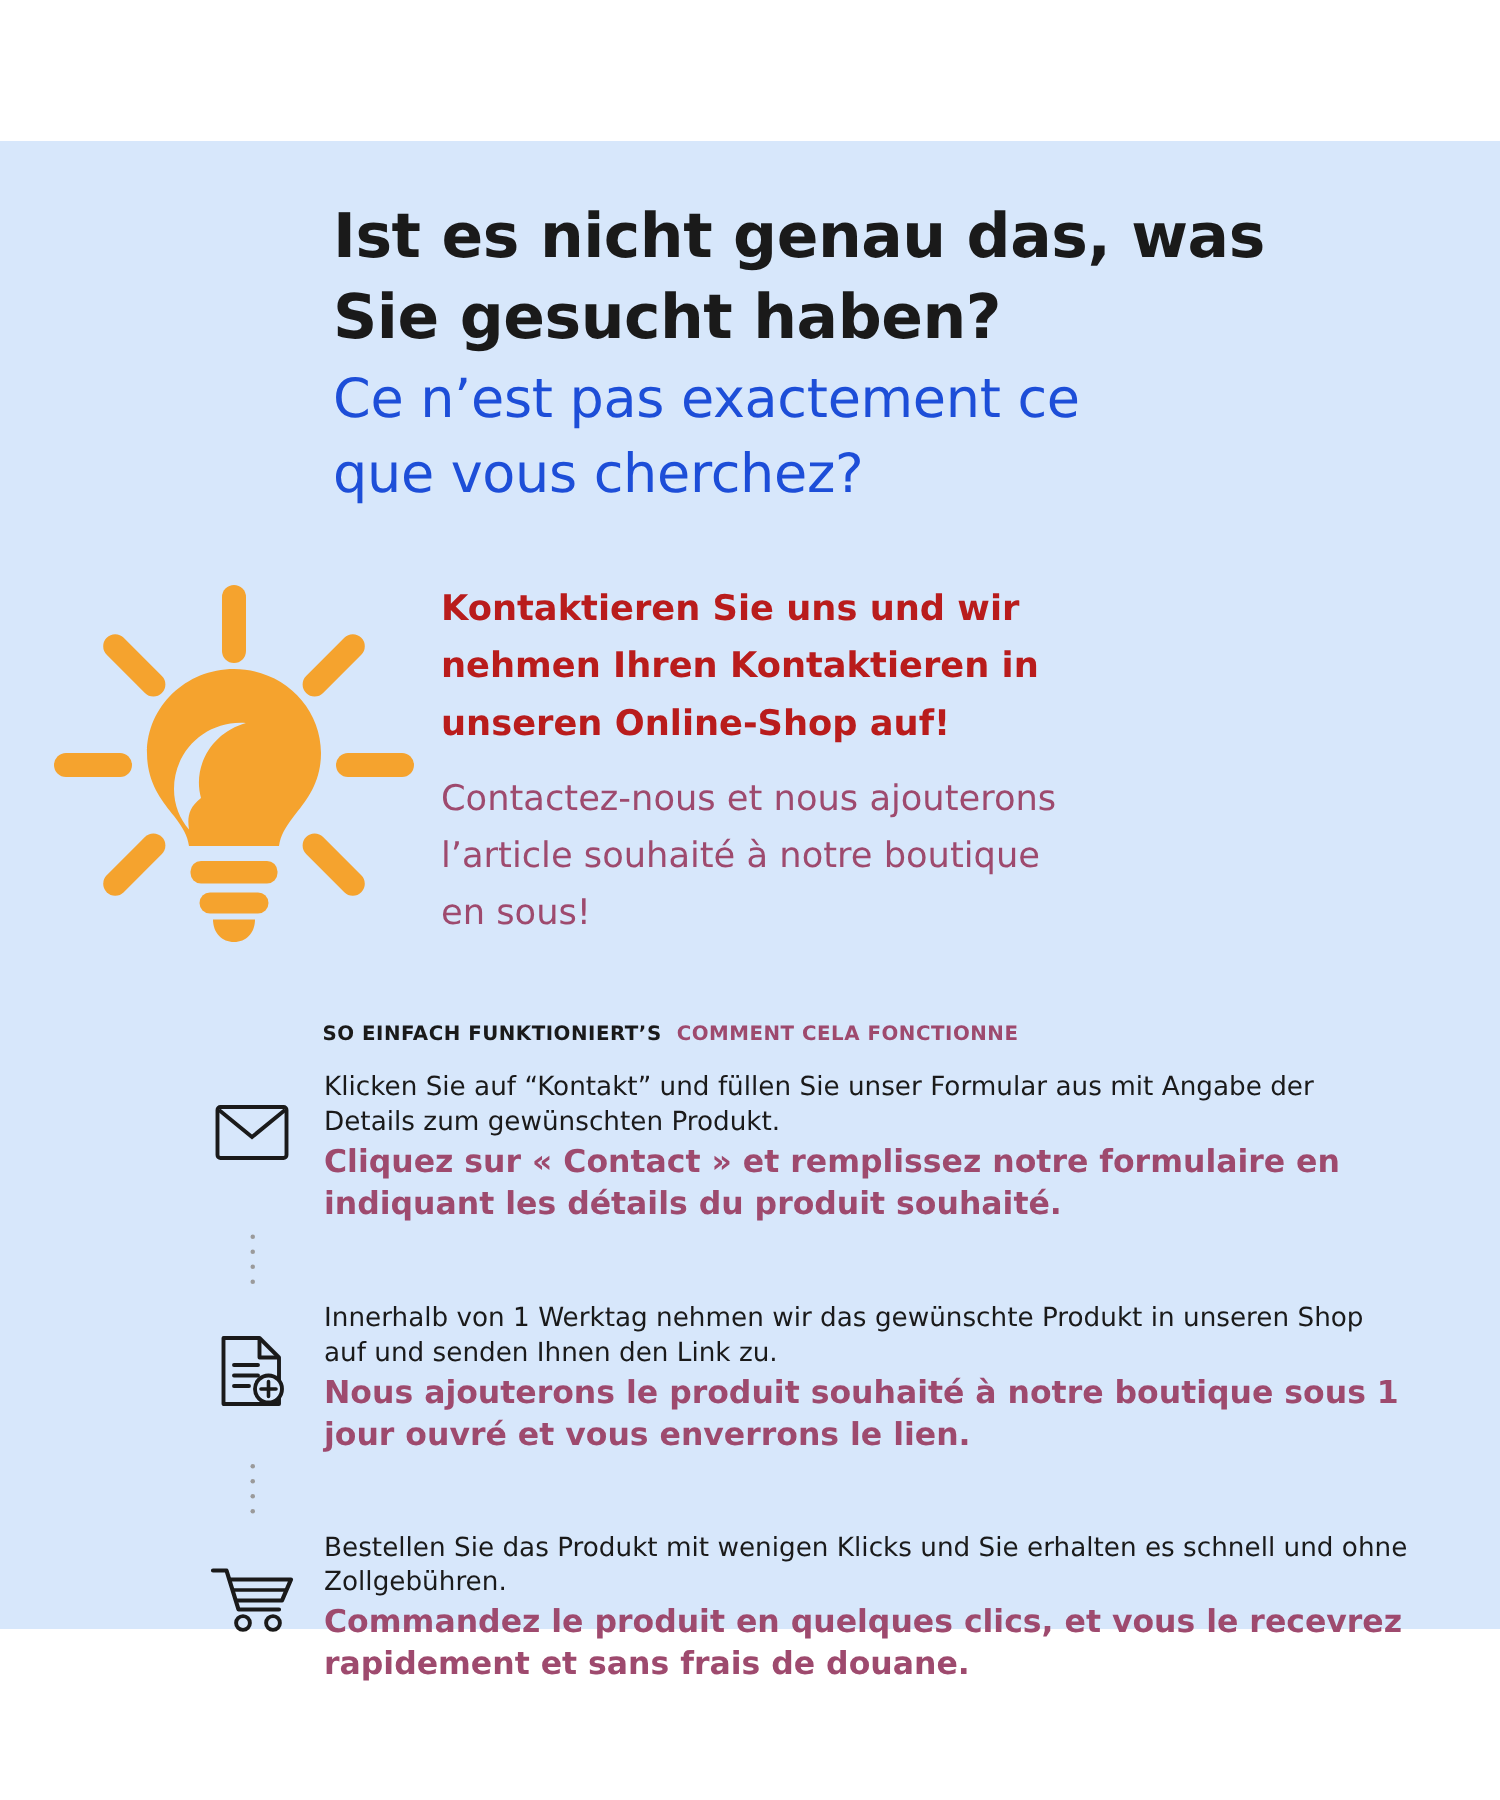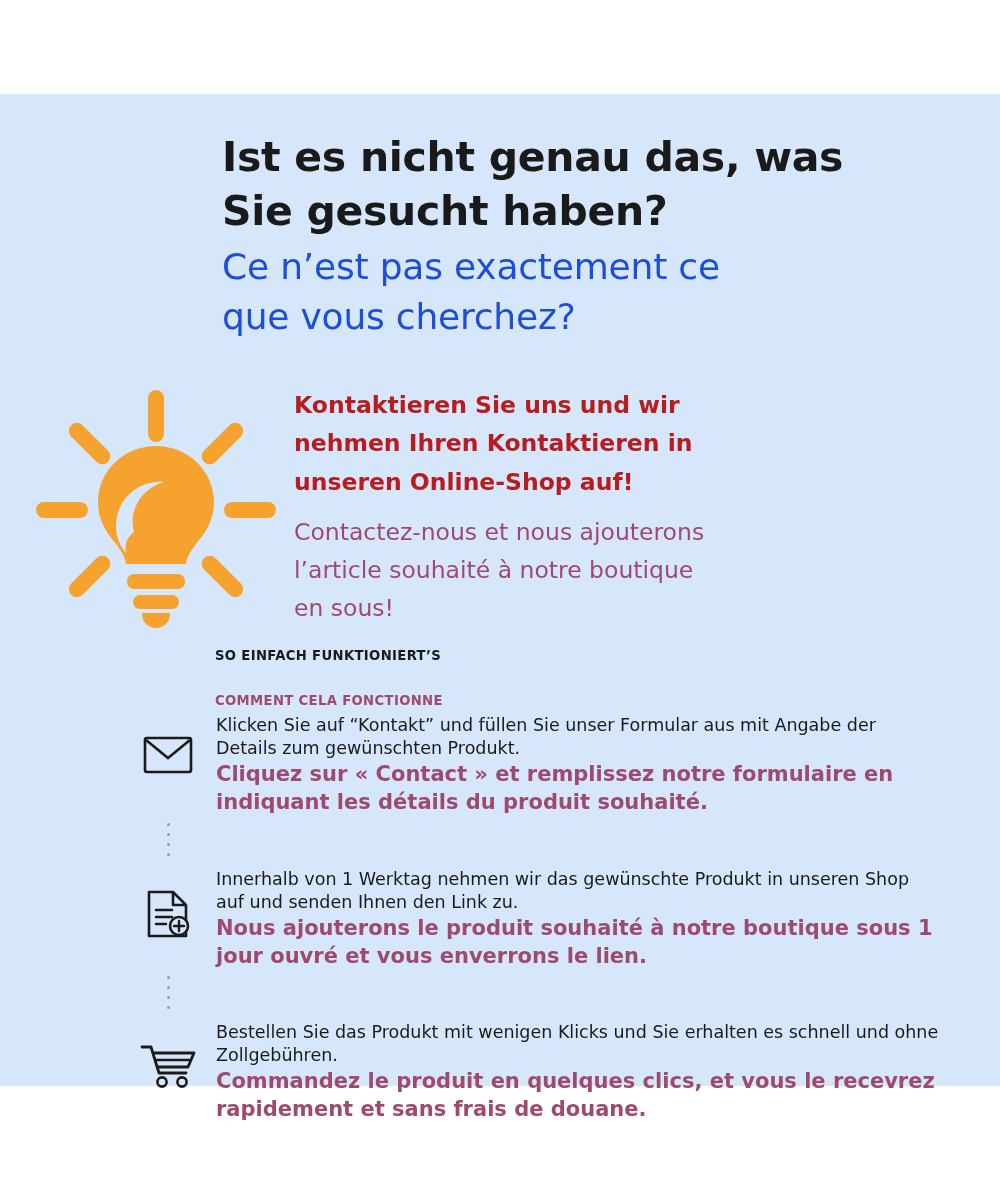--- a/index.html
+++ b/index.html
@@ -72,25 +72,24 @@
     font-weight: 400;
     line-height: 1.63;
     color: #9e4a6e;
     margin-top: 12px;
   }
 
   
   .howto-head {
     position: absolute;
     left: 215px;
-    top: 554px;
+    top: 588px;
     display: flex;
     align-items: baseline;
-    gap: 30px;
-    flex-direction: column;
+    gap: 10px;
   }
   .howto-head .de {
     font-size: 13.2px;
     font-weight: 700;
     letter-spacing: 0.35px;
     color: #1a1a1a;
   }
   .howto-head .fr {
     font-size: 13.2px;
     font-weight: 700;

